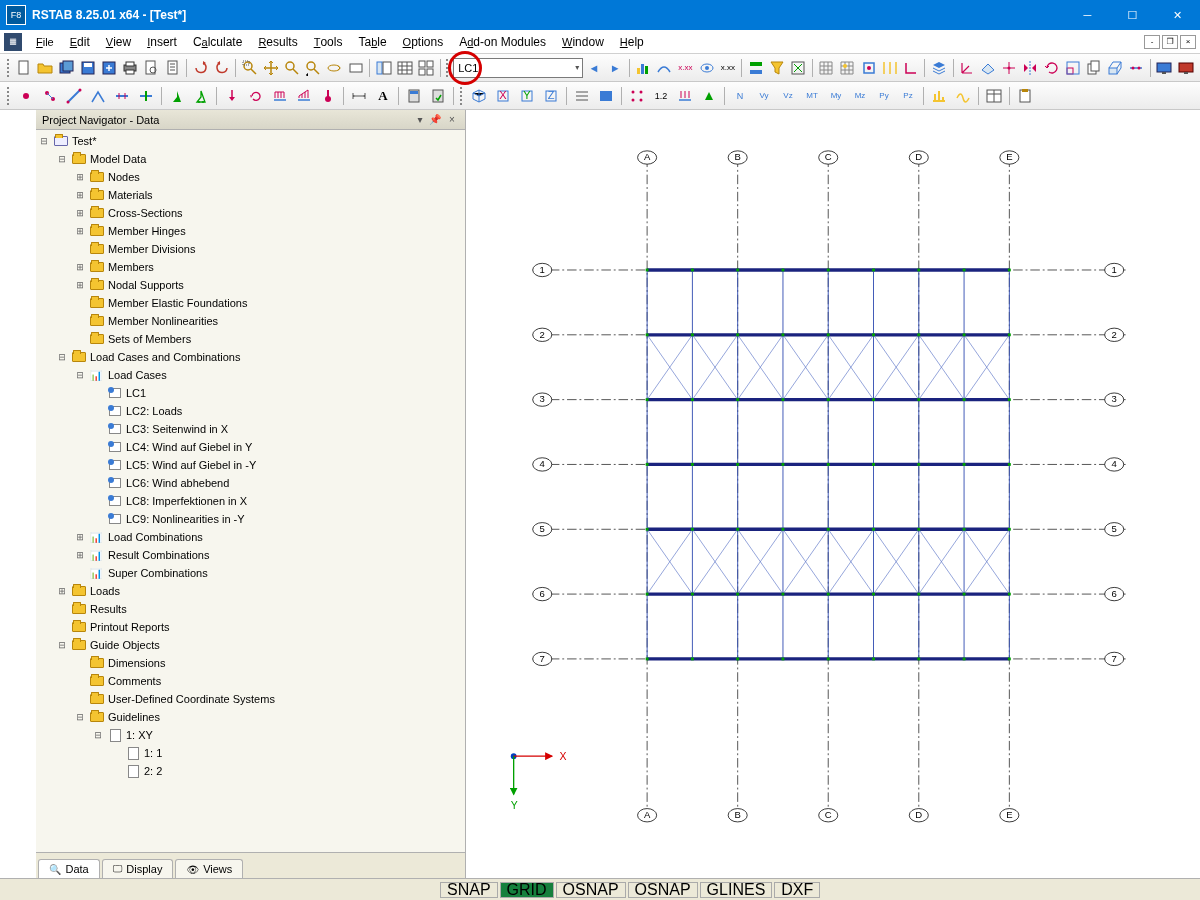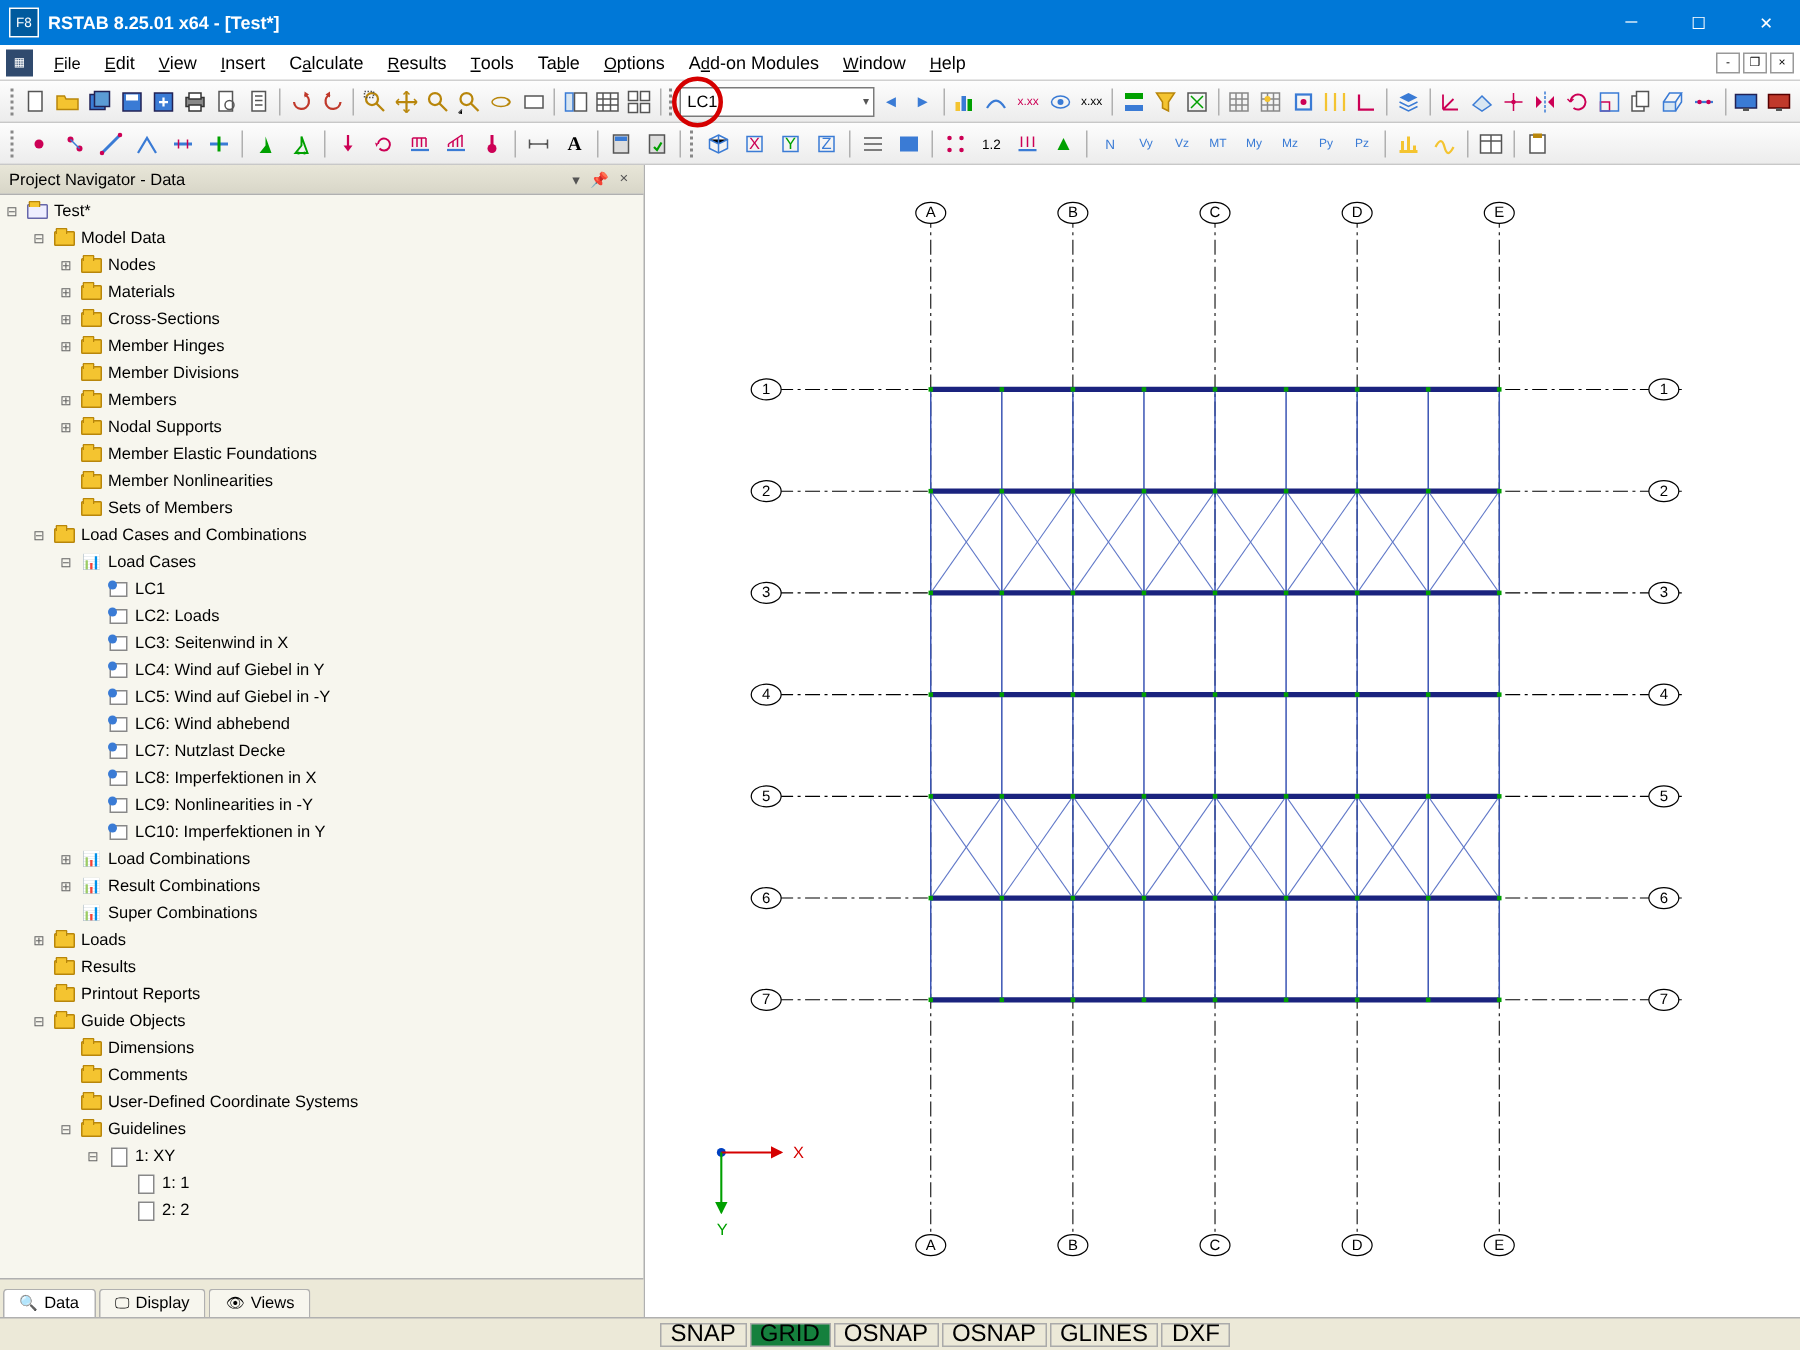--- a/index.html
+++ b/index.html
@@ -23,21 +23,21 @@
   .toolbar { height: 28px; background: linear-gradient(#fdfdfd,#ececec); border-bottom: 1px solid #c8c8c8; display: flex; align-items: center; padding: 0 4px; }
   .tb-grip { width: 4px; height: 18px; border-left: 2px dotted #888; margin: 0 3px; }
   .tb-btn { width: 22px; height: 22px; margin: 0 1px; display: flex; align-items: center; justify-content: center; border: 1px solid transparent; border-radius: 2px; }
   .tb-sep { width: 1px; height: 18px; background: #b0b0b0; margin: 0 3px; }
   .tb-combo { width: 150px; height: 20px; border: 1px solid #7a7a7a; background: #fff; display:flex;align-items:center;padding:0 4px;font-size:11px;position:relative;}
   .tb-combo::after{content:"▾";position:absolute;right:3px;font-size:8px;color:#555;}
   .tb-btn svg { width: 16px; height: 16px; }
   .highlight-ring { position:absolute; width:34px;height:34px;border:3px solid #d50000;border-radius:50%;pointer-events:none;z-index:50;}
 
   
-  .main { flex:1; display:flex; min-height:0; }
+  .main { flex:1; display:flex; min-height:0;margin-left:36px; }
 
   
   .nav-panel { width: 430px; background: #f7f6ee; border-right: 1px solid #b0b0b0; display:flex;flex-direction:column; }
   .nav-title { height: 20px; background: linear-gradient(#e8e6d8,#d8d6c8); border-bottom:1px solid #b0b0b0;display:flex;align-items:center;padding:0 6px;font-size:11px;}
   .nav-title .spacer{flex:1;}
   .nav-title .pin, .nav-title .x { width:14px;height:14px;display:flex;align-items:center;justify-content:center;font-size:10px;color:#555;margin-left:2px;}
   .tree-wrap { flex:1; display:flex; overflow:hidden; }
   .tree { flex:1; overflow-y:auto; padding: 2px 0 2px 2px; }
   .tree::-webkit-scrollbar{width:16px;}
   .tree::-webkit-scrollbar-track{background:#efefef;border-left:1px solid #ccc;}
@@ -726,42 +726,28 @@
             <span class="ico">
               <span class="lc-ico"></span>
             </span>
             <span>LC6: Wind abhebend</span>
           </div>
           <div class="tree-row" style="--d: 3;">
             <span class="twisty">&nbsp;</span>
             <span class="ico">
               <span class="lc-ico"></span>
             </span>
-            <span>LC7: Nutzlast Decke</span>
+            <span>LC8: Imperfektionen in X</span>
           </div>
           <div class="tree-row" style="--d: 3;">
             <span class="twisty">&nbsp;</span>
             <span class="ico">
               <span class="lc-ico"></span>
             </span>
-            <span>LC8: Imperfektionen in X</span>
-          </div>
-          <div class="tree-row" style="--d: 3;">
-            <span class="twisty">&nbsp;</span>
-            <span class="ico">
-              <span class="lc-ico"></span>
-            </span>
             <span>LC9: Nonlinearities in -Y</span>
-          </div>
-          <div class="tree-row" style="--d: 3;">
-            <span class="twisty">&nbsp;</span>
-            <span class="ico">
-              <span class="lc-ico"></span>
-            </span>
-            <span>LC10: Imperfektionen in Y</span>
           </div>
           <div class="tree-row" style="--d: 2;">
             <span class="twisty">⊞</span>
             <span class="ico">
               <span style="font-size:10px;">📊</span>
             </span>
             <span>Load Combinations</span>
           </div>
           <div class="tree-row" style="--d: 2;">
             <span class="twisty">⊞</span>

